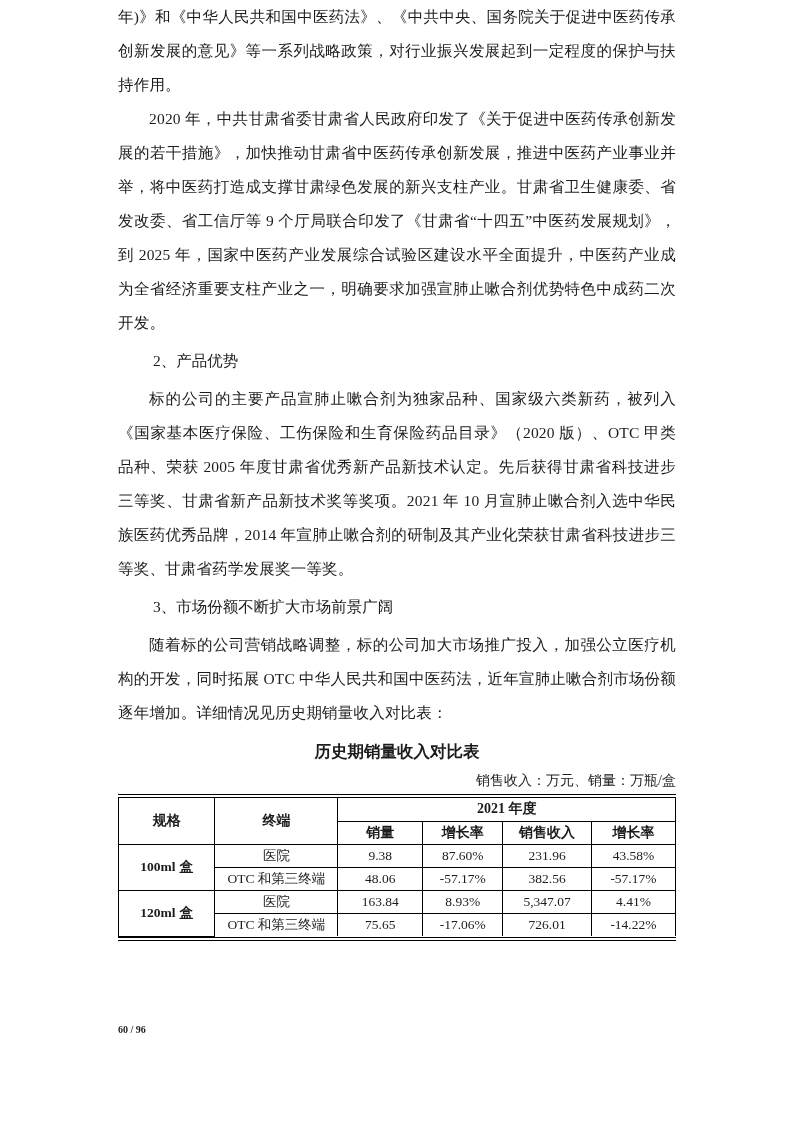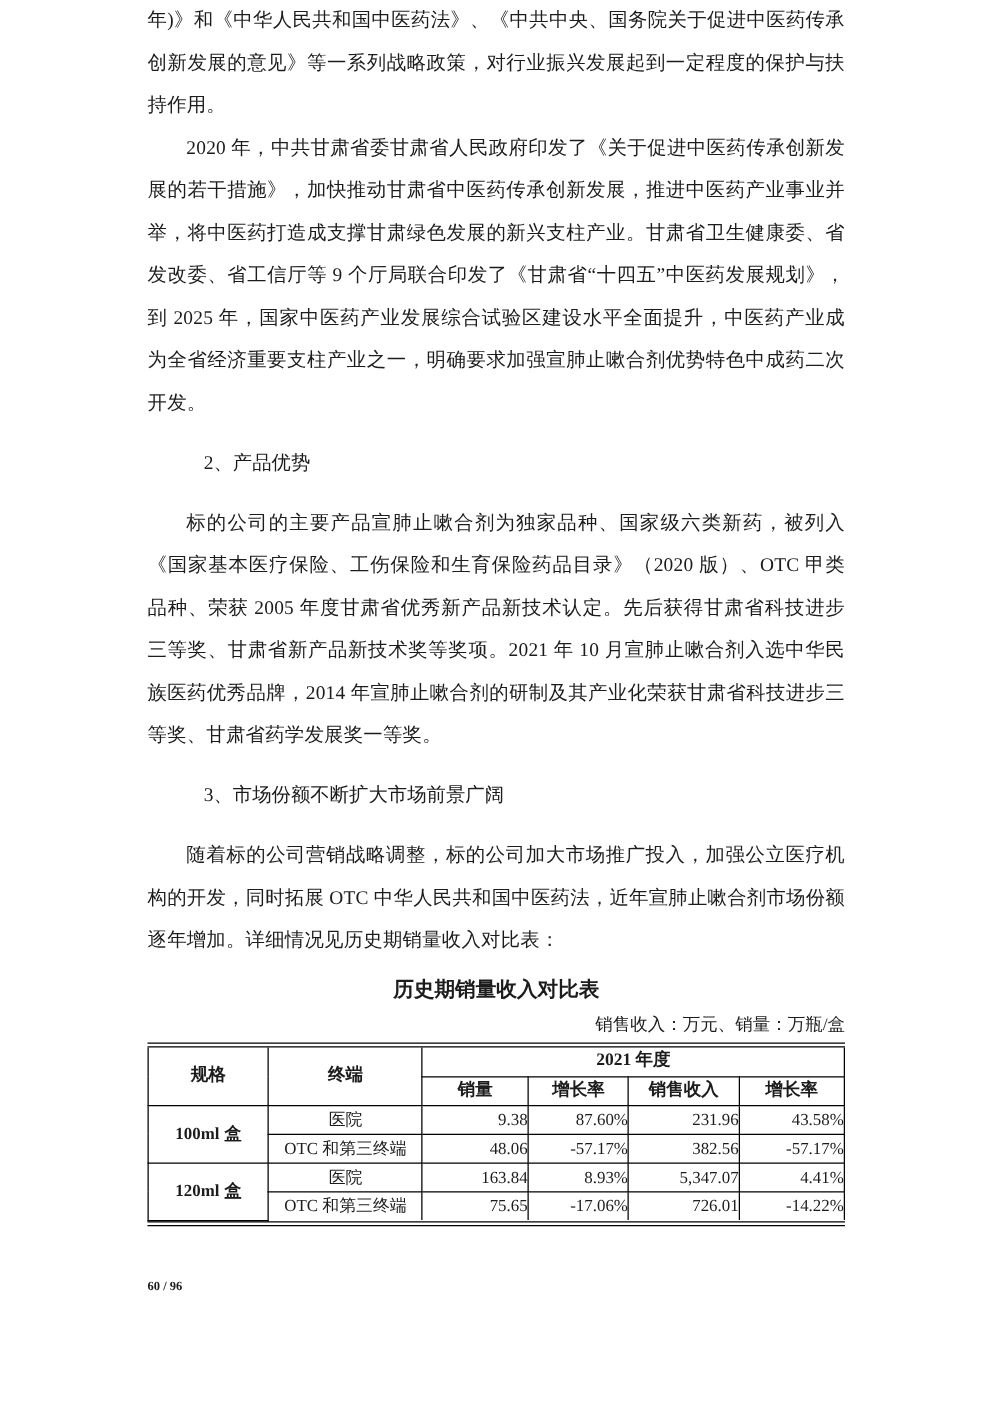--- a/index.html
+++ b/index.html
@@ -22,21 +22,21 @@
   .body-par {
     margin: 0;
     font-size: 15.5px;
     line-height: 34px;
     text-align: justify;
     text-indent: 2em;
     letter-spacing: 0.2px;
   }
   .body-par.continuation { text-indent: 0; }
   .section-heading {
-    margin: 14px;
+    margin: 4px;
     font-size: 15.5px;
     line-height: 34px;
     text-indent: 2em;
     font-weight: normal;
   }
   .table-title {
     margin: 10px 0 0 0;
     text-align: center;
     font-size: 16.5px;
     font-weight: bold;
@@ -63,21 +63,21 @@
     height: 23px;
     vertical-align: middle;
     font-size: 13.5px;
     line-height: 16px;
   }
   .data-table tr:first-child th { border-top: none; }
   .data-table tr:last-child td { border-bottom: none; }
   .data-table th:first-child, .data-table td:first-child { border-left: 1px solid #000; }
   .data-table th { font-weight: bold; font-size: 14px; text-align: center; }
   .cell-center { text-align: center; }
-  .cell-num { text-align: right; padding-right: 10px; }
+  .cell-num { text-align: center; padding-right: 10px; }
   .spec-cell { text-align: center; font-weight: bold; font-size: 14px; }
   .spec-unit { text-decoration: underline; margin-left: 4px; }
   .page-footer {
     position: absolute;
     left: 118px;
     top: 1024px;
     width: 558px;
     text-align: left;
     font-weight: bold;
     font-size: 10px;

